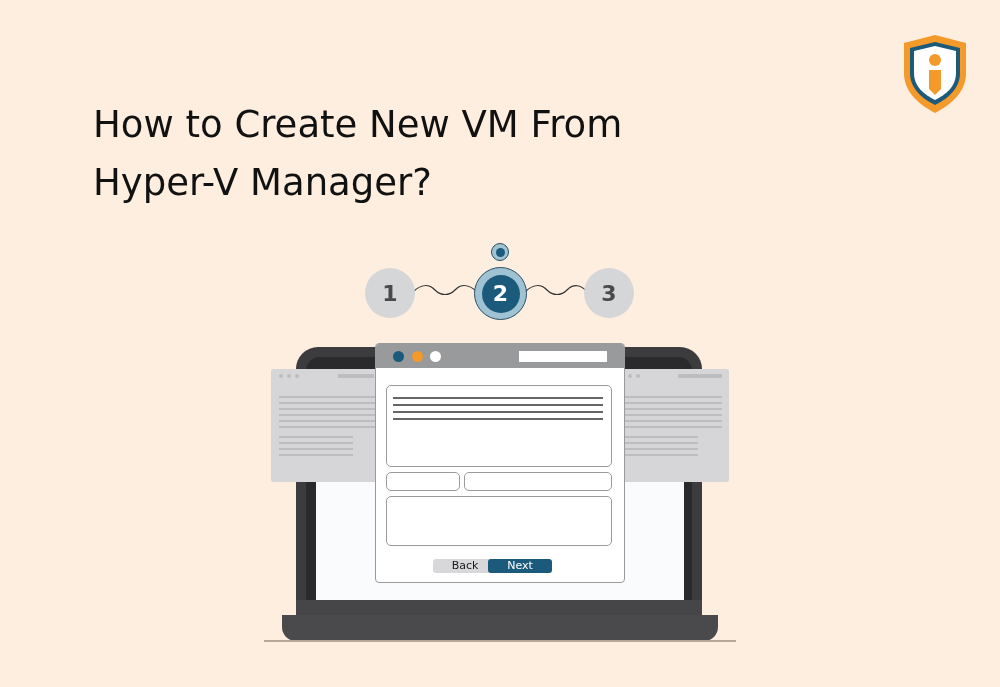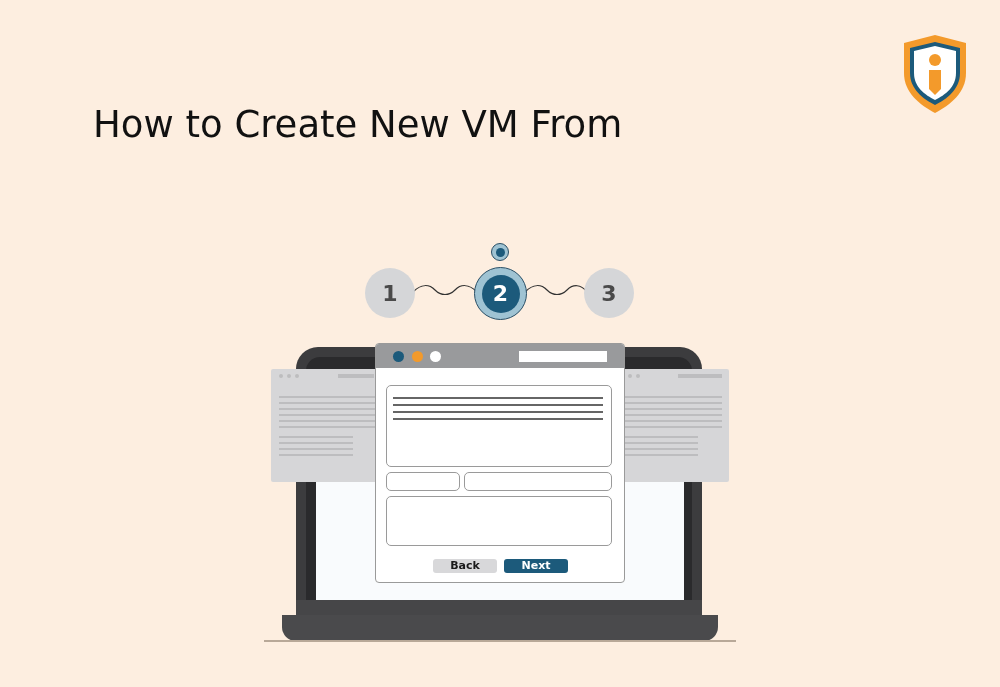--- a/index.html
+++ b/index.html
@@ -91,31 +91,32 @@
 
     .box { position: absolute; border: 1px solid #9a9a9a; border-radius: 5px; background: #fff; }
     .box.textarea-top { left: 10px; top: 41px; width: 226px; height: 82px; }
     .box.textarea-top .ln { position: absolute; left: 6px; right: 8px; height: 2px; background: #666; }
     .box.small-left { left: 10px; top: 128px; width: 74px; height: 19px; }
     .box.small-right { left: 88px; top: 128px; width: 148px; height: 19px; }
     .box.big { left: 10px; top: 152px; width: 226px; height: 50px; }
 
     .btn {
       position: absolute; top: 215px; height: 14px; border-radius: 3px;
-      font-size: 11px; font-weight: 700; line-height: 14px; text-align: center;
+      font-size: 11px; font-weight: 400; line-height: 14px; text-align: center;
       font-family: "DejaVu Sans", sans-serif; cursor: pointer;
     }
     .btn.back { left: 57px; width: 64px; background: #d8d8da; color: #1a1a1a; }
-    .btn.next { left: 128px; width: 64px; background: #1c5a7b; color: #fff; }
+    .btn.next { left: 112px; width: 64px; background: #1c5a7b; color: #fff; }
   </style>
 </head>
 <body>
 
 <h1 class="title">
   <span>How to Create New VM From</span>
+  <span>Hyper-V Manager?</span>
 </h1>
 
 <div class="logo">
   <svg width="70" height="82" viewBox="0 0 70 82">
     <path d="M35 2 L66 10 L66 40 C66 60 50 72 35 80 C20 72 4 60 4 40 L4 10 Z" fill="#f39a2b"></path>
     <path d="M35 9 L60 15 L60 40 C60 56 47 66 35 72 C23 66 10 56 10 40 L10 15 Z" fill="#1c5a7b"></path>
     <path d="M35 13 L56 18 L56 40 C56 54 45 62 35 67 C25 62 14 54 14 40 L14 18 Z" fill="#ffffff"></path>
     <circle cx="35" cy="27" r="6" fill="#f39a2b"></circle>
     <path d="M29 37 L41 37 L41 56 L35 62 L29 56 Z" fill="#f39a2b"></path>
   </svg>

